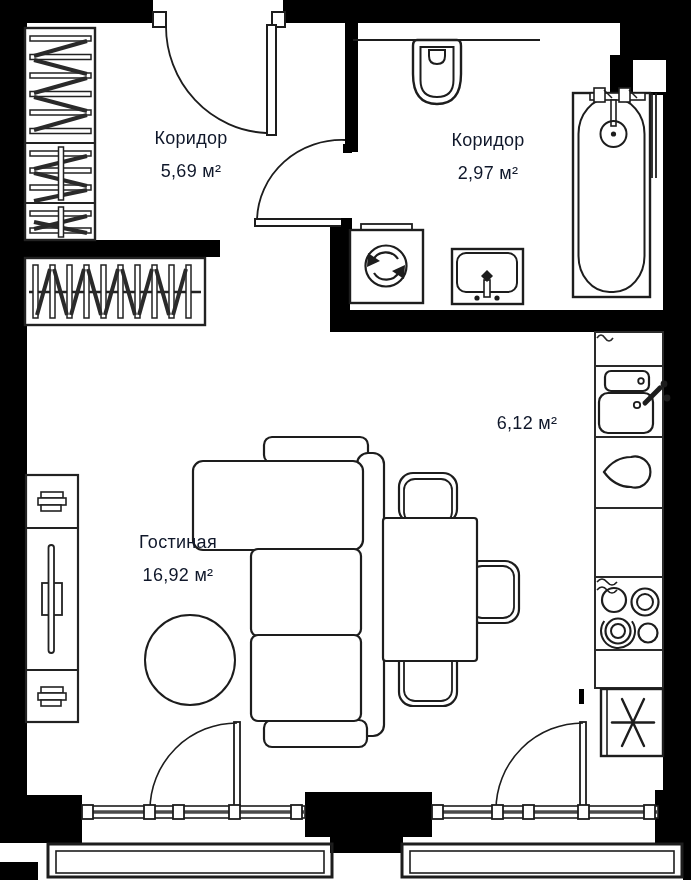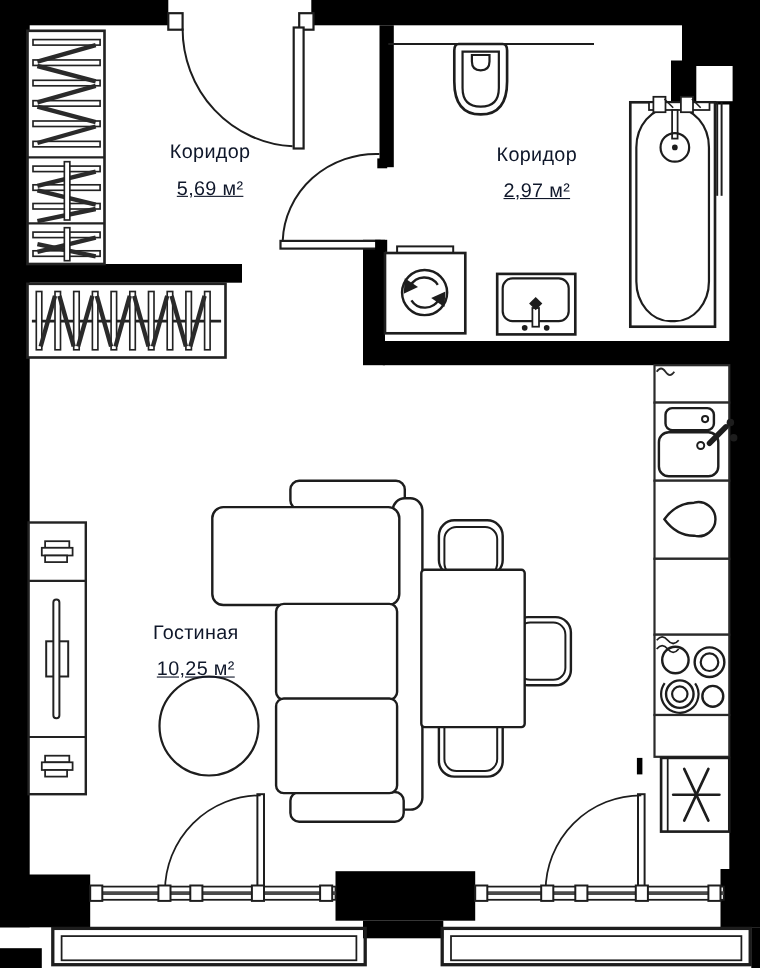--- a/index.html
+++ b/index.html
@@ -1,21 +1,21 @@
 <!DOCTYPE html>
 <html><head>
 <meta charset="utf-8">
 <style>
   html,body{margin:0;padding:0;background:#ffffff;}
   #plan{position:relative;width:691px;height:880px;background:#ffffff;overflow:hidden;
         font-family:"Liberation Sans", sans-serif;}
   #plan svg{position:absolute;left:0;top:0;}
   .room-label{position:absolute;width:170px;text-align:center;color:#0f172a;
               font-size:18px;line-height:26px;letter-spacing:.3px;}
-  .room-label .area{margin-top:7px;text-decoration:underline;}
+  .room-label .area{margin-top:7px;}
 </style>
 </head>
 <body>
 
 <div id="plan">
 
 <svg width="691" height="880" viewBox="0 0 691 880">
 
   <g fill="#000000" stroke="none">
     <rect x="0" y="0" width="27" height="843"></rect>
@@ -288,19 +288,20 @@
 
   <div class="room-label" style="left:106px;top:125px">
     <div>Коридор</div>
     <div class="area">5,69 м²</div>
   </div>
   <div class="room-label" style="left:403px;top:127px">
     <div>Коридор</div>
     <div class="area">2,97 м²</div>
   </div>
   <div class="room-label" style="left:442px;top:403px">
+    <div class="area">6,12 м²</div>
   </div>
-  <div class="room-label" style="left:93px;top:562px">
+  <div class="room-label" style="left:93px;top:529px">
     <div>Гостиная</div>
-    <div class="area">10,25 м²</div>
+    <div class="area">16,92 м²</div>
   </div>
 
 </div>
 
 </body></html>

